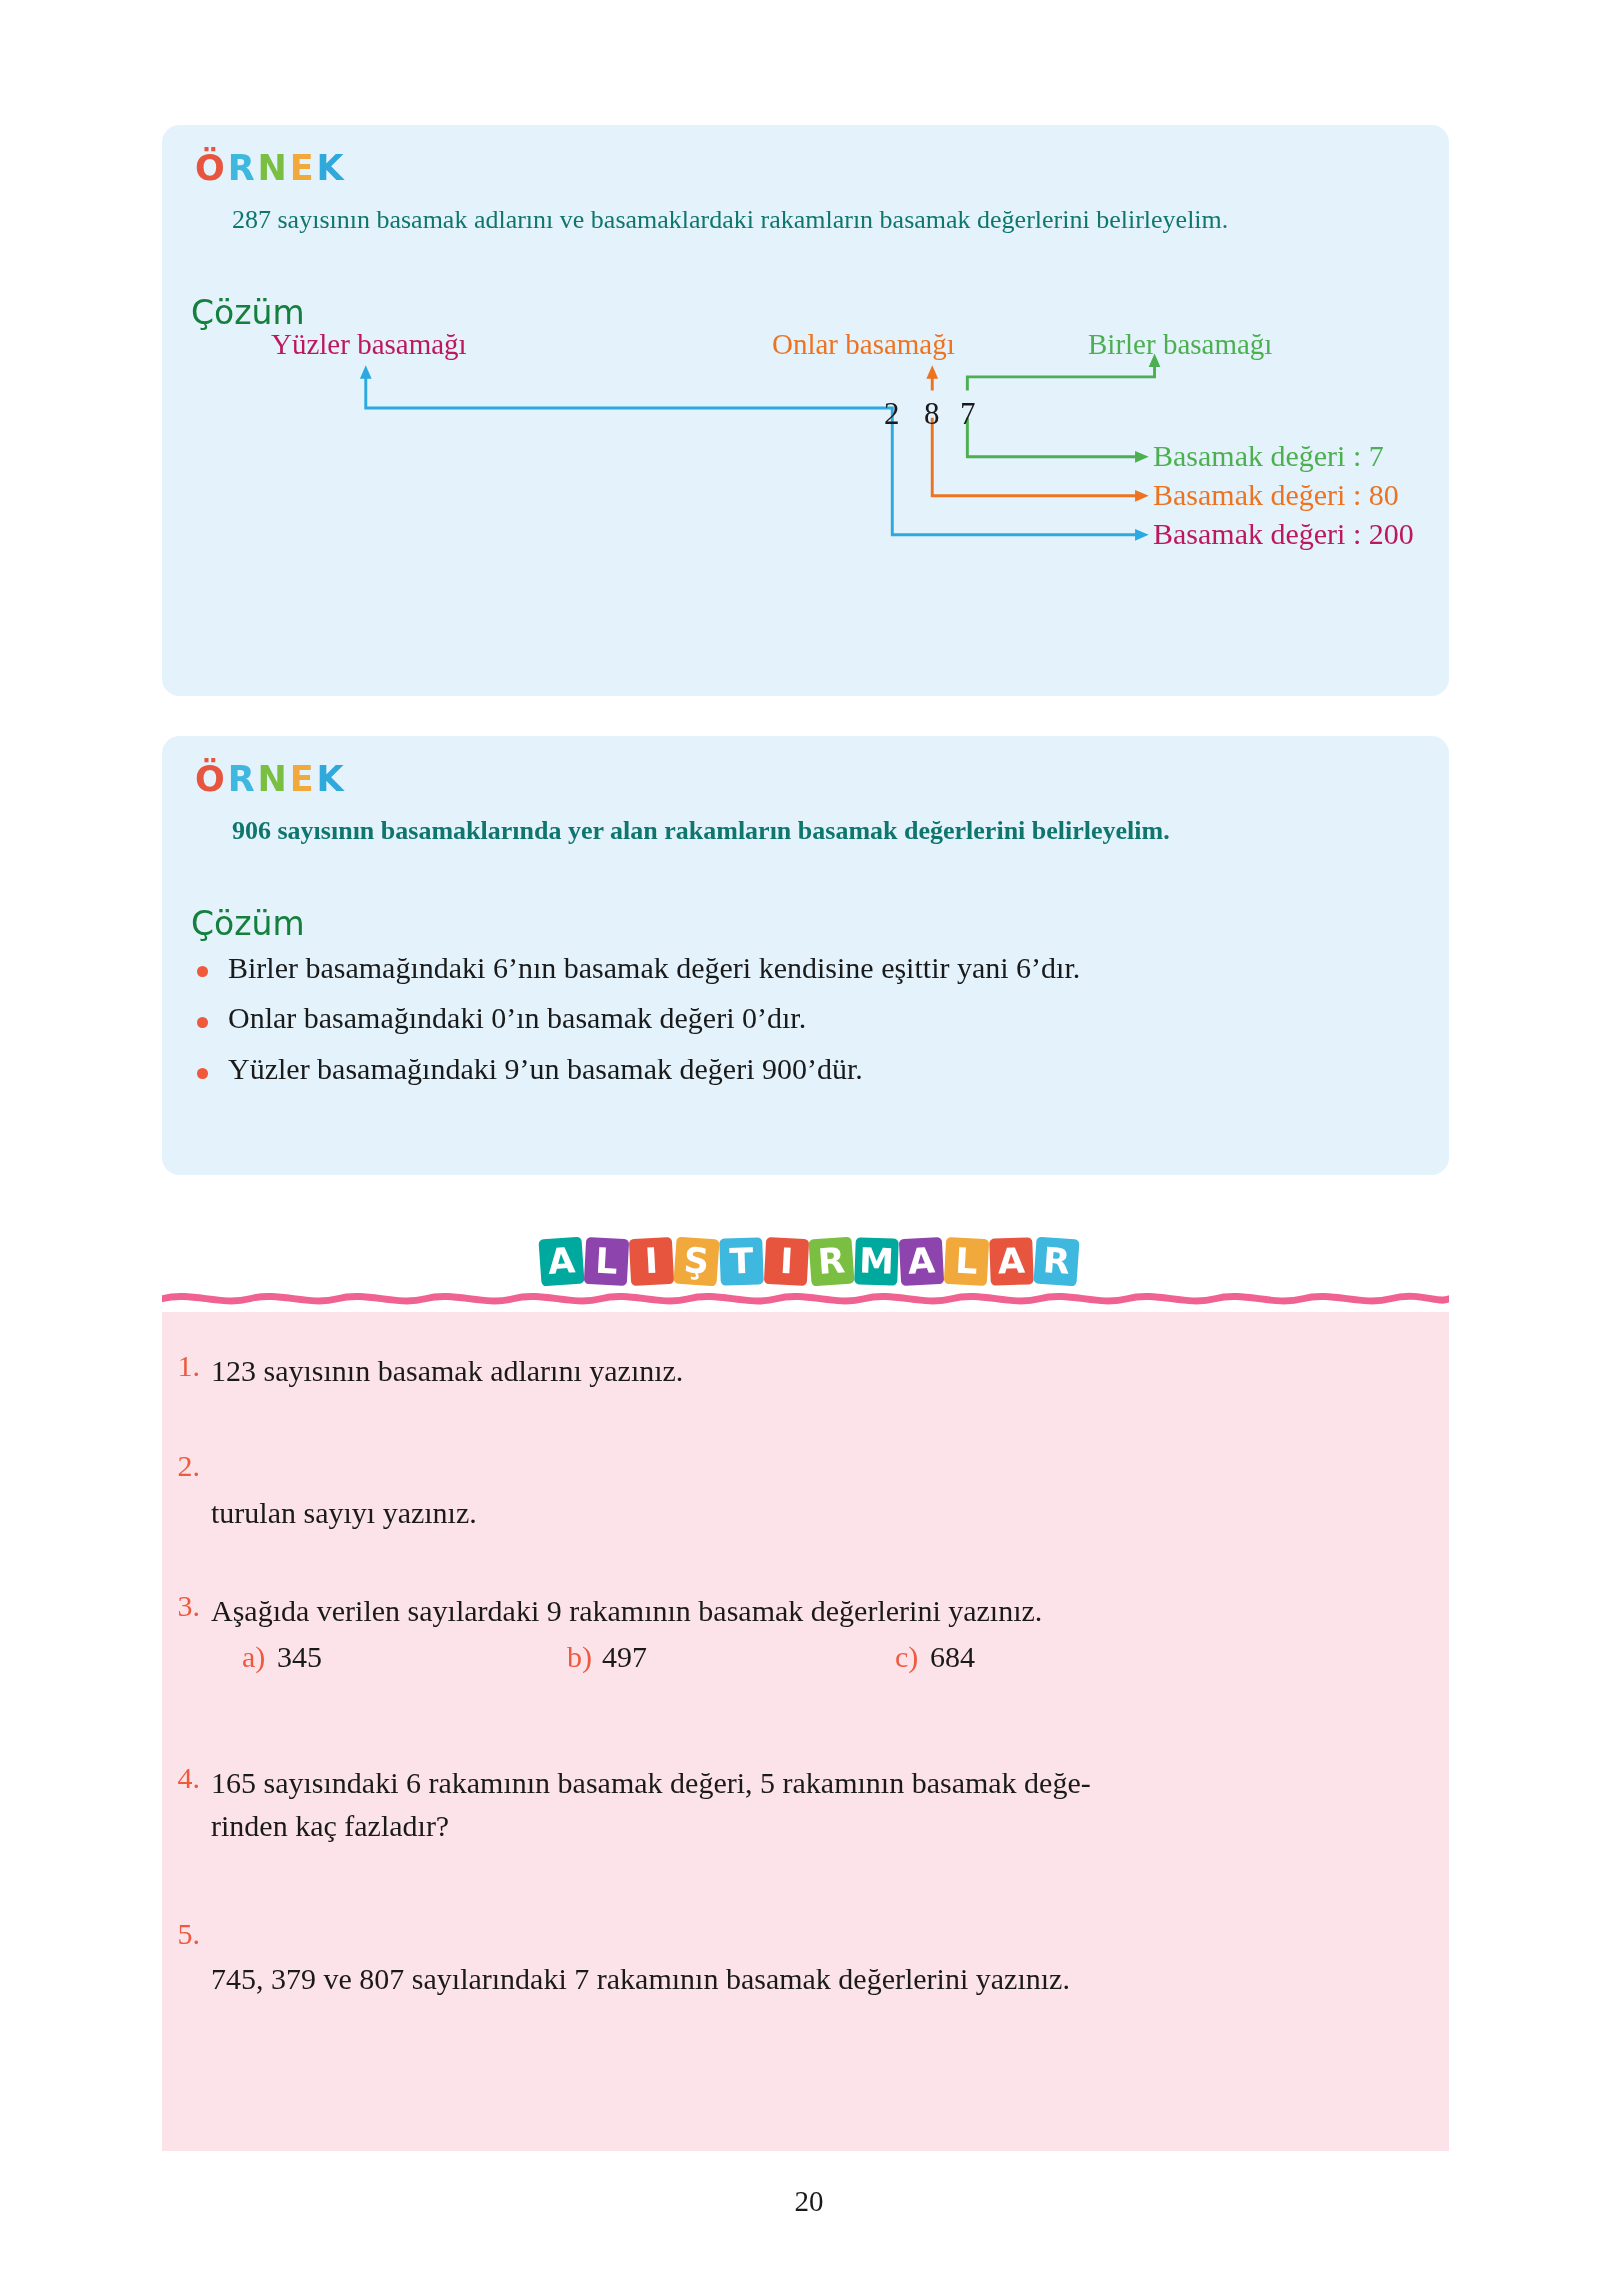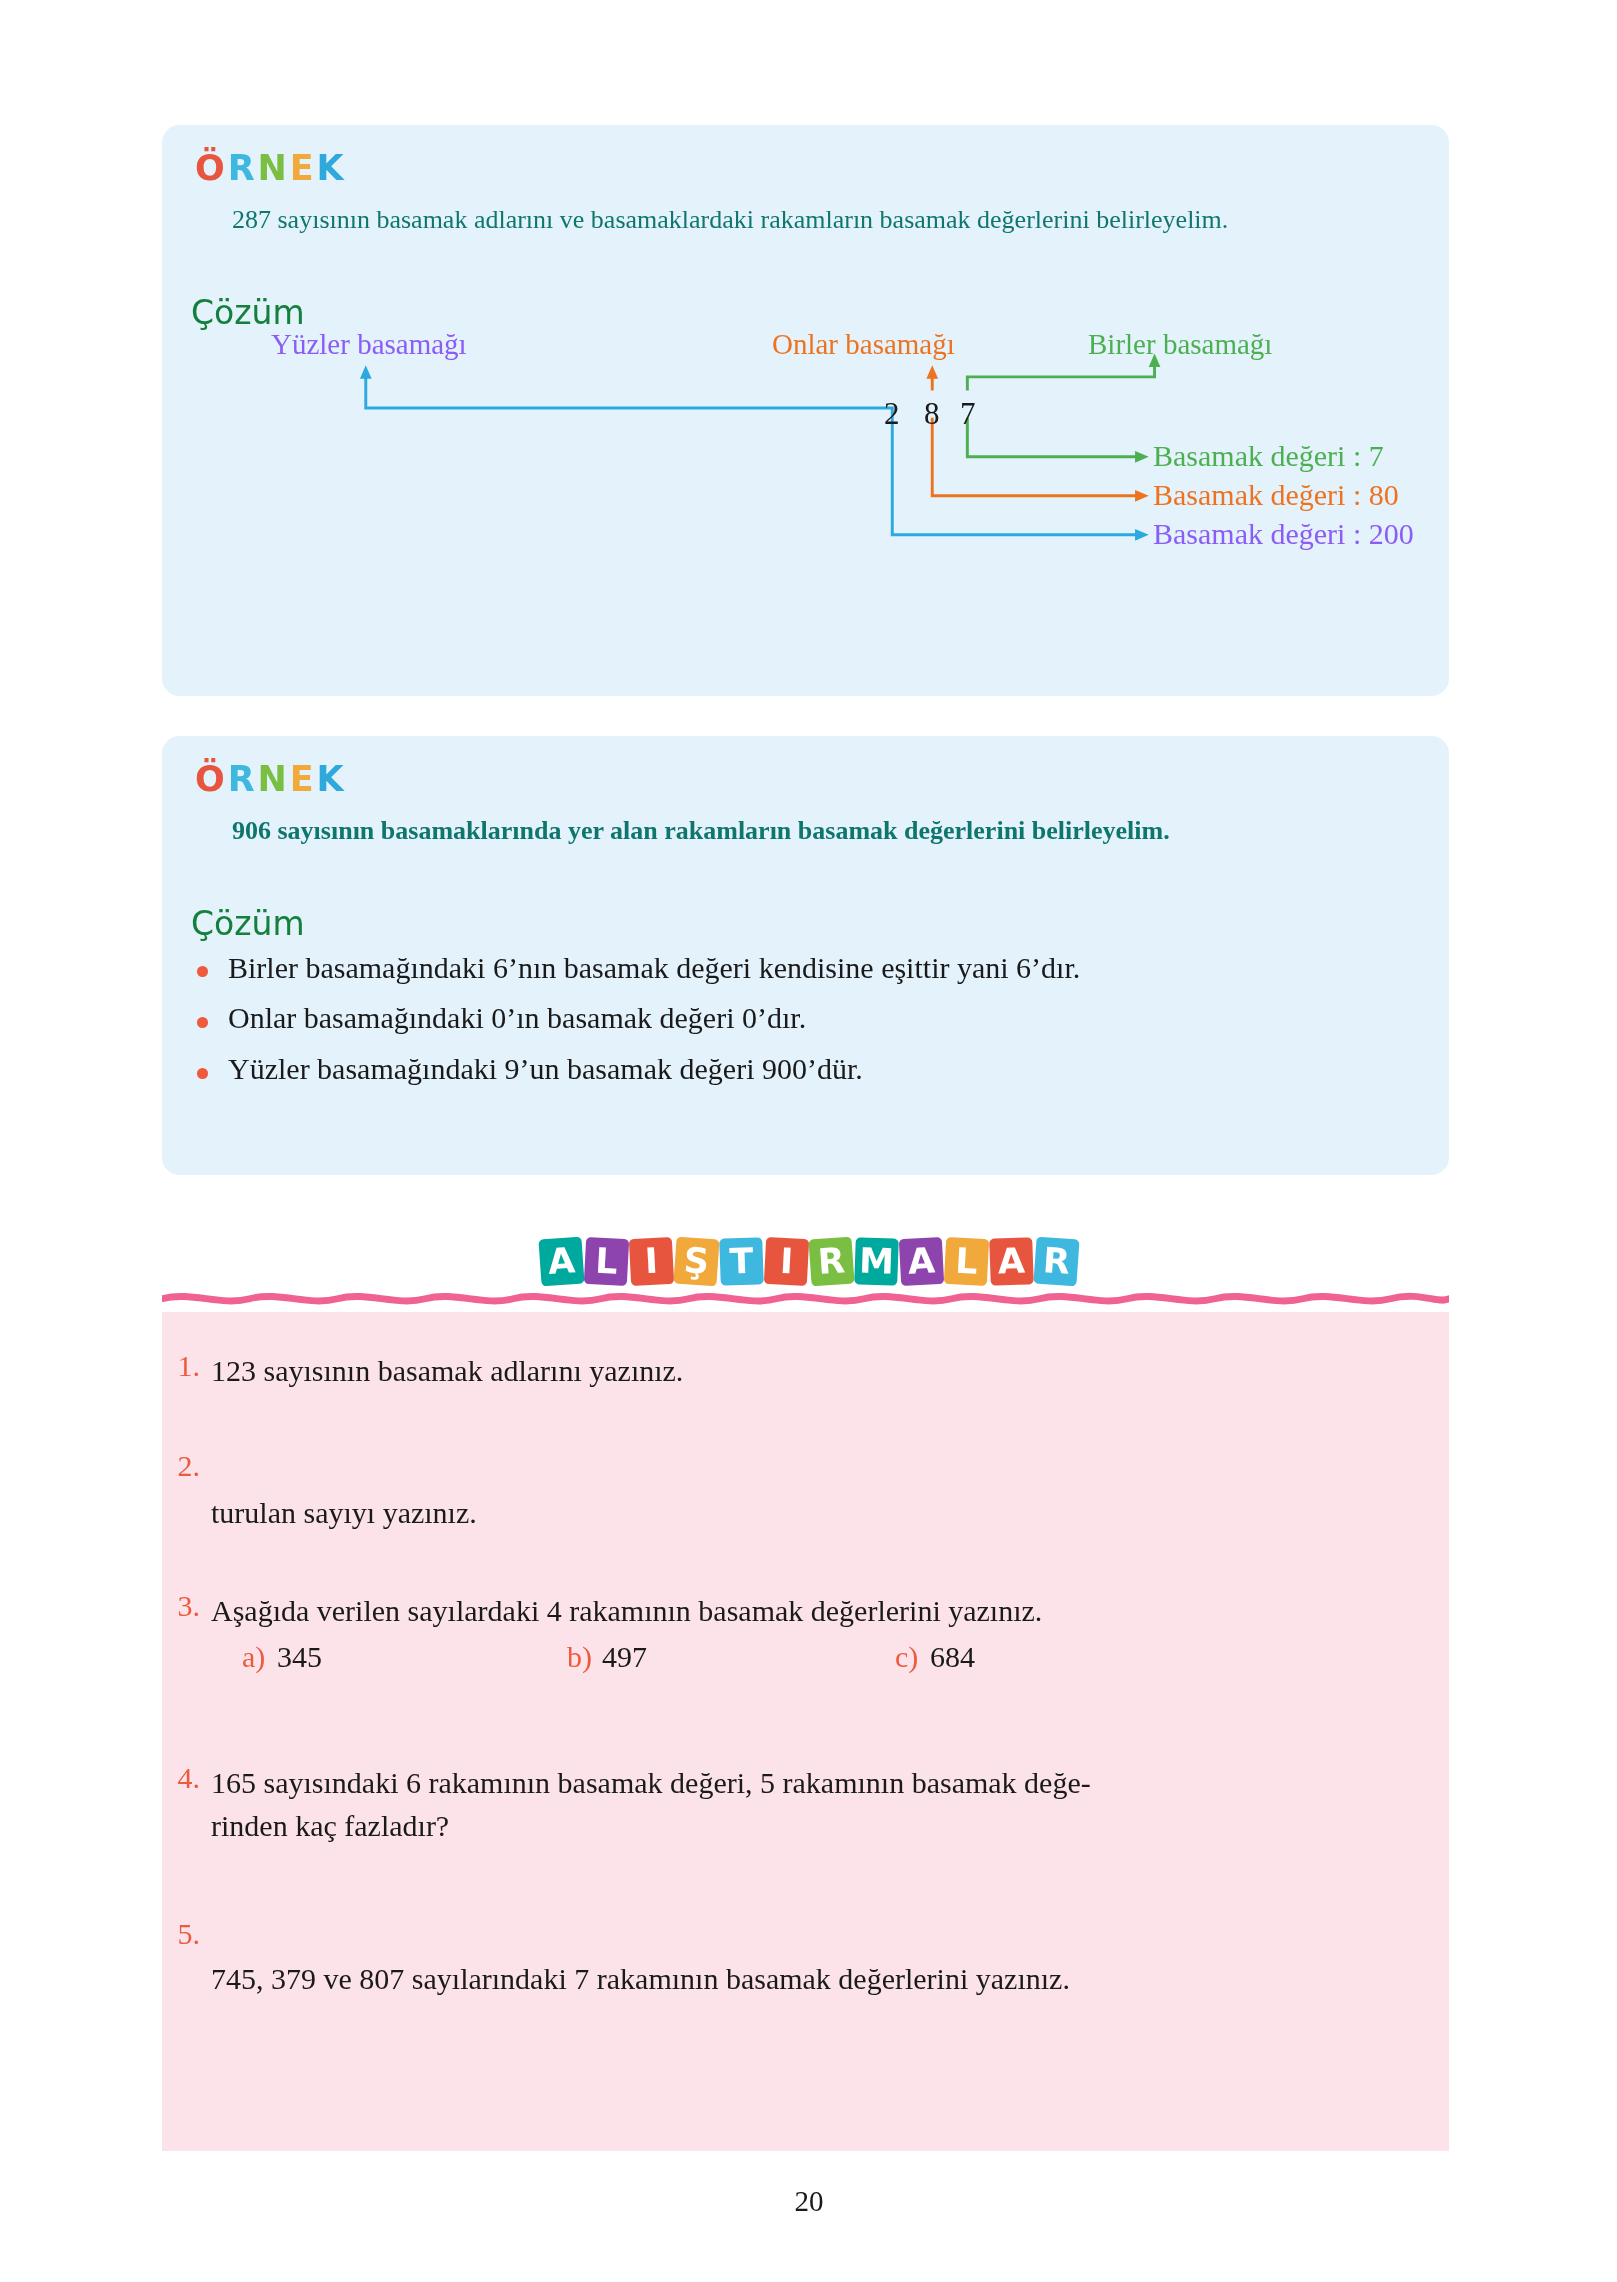--- a/index.html
+++ b/index.html
@@ -68,21 +68,21 @@
     line-height: 1.45;
     color: #0f766e;
     text-align: justify;
   }
 
   
   .diagram-label {
     position: absolute;
     font-size: 29px;
   }
-  .lbl-blue { color: #8b5cf6; }
+  .lbl-blue { color: #be185d; }
   .lbl-orange { color: #ee7321; }
   .lbl-green { color: #4caf50; }
 
   .digit {
     position: absolute;
     font-size: 31px;
     color: #1a1a1a;
   }
 
   .value-line {
@@ -271,21 +271,21 @@
 
   <div id="exercises-panel">
 
     <div class="ex-num" style="left:15.6px; top:37px;">1.</div>
     <div class="ex-text" style="left:49px; top:37px; width:1190px;">123 sayısının basamak adlarını yazınız.</div>
 
     <div class="ex-num" style="left:15.6px; top:137px;">2.</div>
     <div class="ex-text" style="left:49px; top:179px; width:1200px;">turulan sayıyı yazınız.</div>
 
     <div class="ex-num" style="left:15.6px; top:277px;">3.</div>
-    <div class="ex-text" style="left:49px; top:277px; width:1200px;">Aşağıda verilen sayılardaki 4 rakamının basamak değerlerini yazınız.</div>
+    <div class="ex-text" style="left:49px; top:277px; width:1200px;">Aşağıda verilen sayılardaki 9 rakamının basamak değerlerini yazınız.</div>
 
     <div class="sub-label" style="left:80px; top:328px;">a)</div>
     <div class="sub-val" style="left:115px; top:328px;">345</div>
 
     <div class="sub-label" style="left:405px; top:328px;">b)</div>
     <div class="sub-val" style="left:440px; top:328px;">497</div>
 
     <div class="sub-label" style="left:733px; top:328px;">c)</div>
     <div class="sub-val" style="left:768px; top:328px;">684</div>
 

